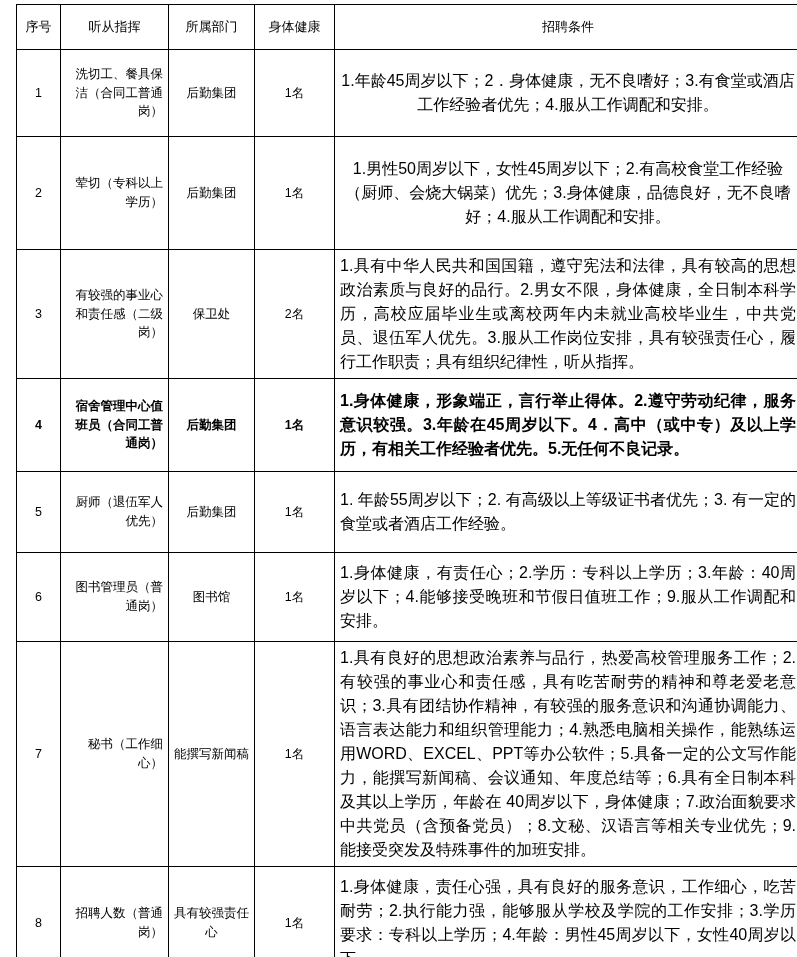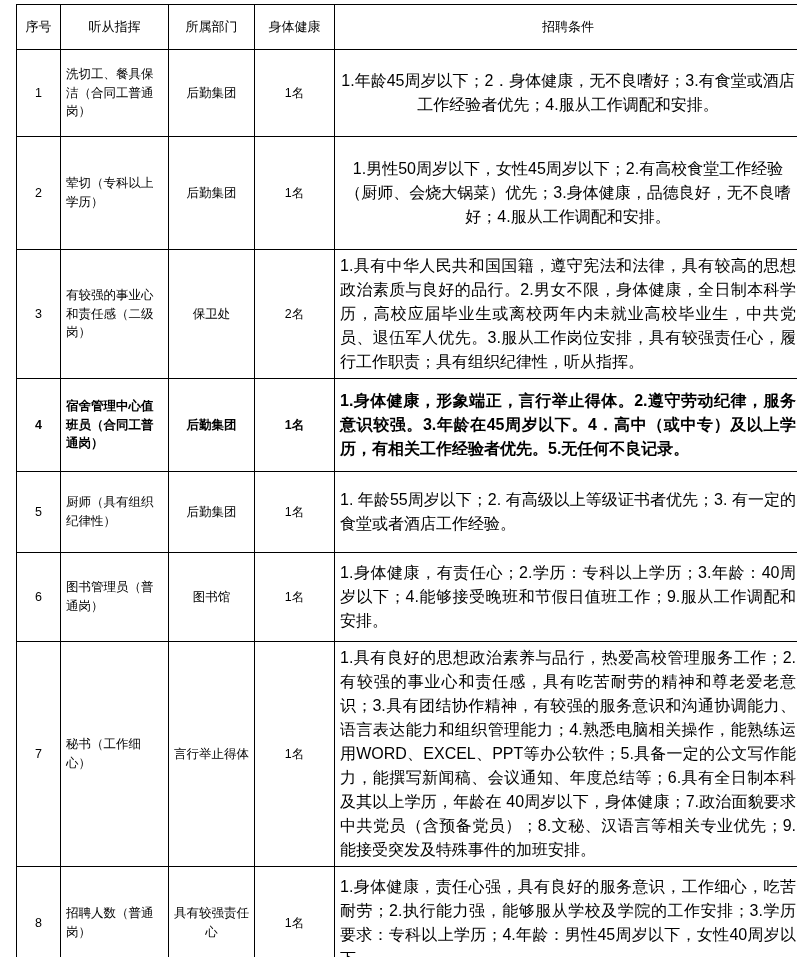--- a/index.html
+++ b/index.html
@@ -40,21 +40,21 @@
   table.recruit thead th {
     text-align: center;
     font-weight: normal;
     height: 36px;
     font-size: 13px;
   }
   td.no, td.dept, td.num {
     text-align: center;
   }
   td.post {
-    text-align: left;
+    text-align: right;
   }
   td.cond {
     text-align: justify;
     text-justify: inter-ideograph;
     font-size: 16px;
     line-height: 1.55;
     margin-left: 18px;
   }
   td.cond.center {
     text-align: center;
@@ -113,36 +113,36 @@
       </tr>
       <tr class="r4">
         <td class="no">4</td>
         <td class="post">宿舍管理中心值班员（合同工普通岗）</td>
         <td class="dept">后勤集团</td>
         <td class="num">1名</td>
         <td class="cond">1.身体健康，形象端正，言行举止得体。2.遵守劳动纪律，服务意识较强。3.年龄在45周岁以下。4．高中（或中专）及以上学历，有相关工作经验者优先。5.无任何不良记录。</td>
       </tr>
       <tr class="r5">
         <td class="no">5</td>
-        <td class="post">厨师（具有组织纪律性）</td>
+        <td class="post">厨师（退伍军人优先）</td>
         <td class="dept">后勤集团</td>
         <td class="num">1名</td>
         <td class="cond">1.  年龄55周岁以下；2.  有高级以上等级证书者优先；3.  有一定的食堂或者酒店工作经验。</td>
       </tr>
       <tr class="r6">
         <td class="no">6</td>
         <td class="post">图书管理员（普通岗）</td>
         <td class="dept">图书馆</td>
         <td class="num">1名</td>
         <td class="cond">1.身体健康，有责任心；2.学历：专科以上学历；3.年龄：40周岁以下；4.能够接受晚班和节假日值班工作；9.服从工作调配和安排。</td>
       </tr>
       <tr class="r7">
         <td class="no">7</td>
         <td class="post">秘书（工作细心）</td>
-        <td class="dept">言行举止得体</td>
+        <td class="dept">能撰写新闻稿</td>
         <td class="num">1名</td>
         <td class="cond">1.具有良好的思想政治素养与品行，热爱高校管理服务工作；2.有较强的事业心和责任感，具有吃苦耐劳的精神和尊老爱老意识；3.具有团结协作精神，有较强的服务意识和沟通协调能力、语言表达能力和组织管理能力；4.熟悉电脑相关操作，能熟练运用WORD、EXCEL、PPT等办公软件；5.具备一定的公文写作能力，能撰写新闻稿、会议通知、年度总结等；6.具有全日制本科及其以上学历，年龄在 40周岁以下，身体健康；7.政治面貌要求中共党员（含预备党员）；8.文秘、汉语言等相关专业优先；9.能接受突发及特殊事件的加班安排。</td>
       </tr>
       <tr class="r8">
         <td class="no">8</td>
         <td class="post">招聘人数（普通岗）</td>
         <td class="dept">具有较强责任心</td>
         <td class="num">1名</td>
         <td class="cond">1.身体健康，责任心强，具有良好的服务意识，工作细心，吃苦耐劳；2.执行能力强，能够服从学校及学院的工作安排；3.学历要求：专科以上学历；4.年龄：男性45周岁以下，女性40周岁以下。</td>
       </tr>

